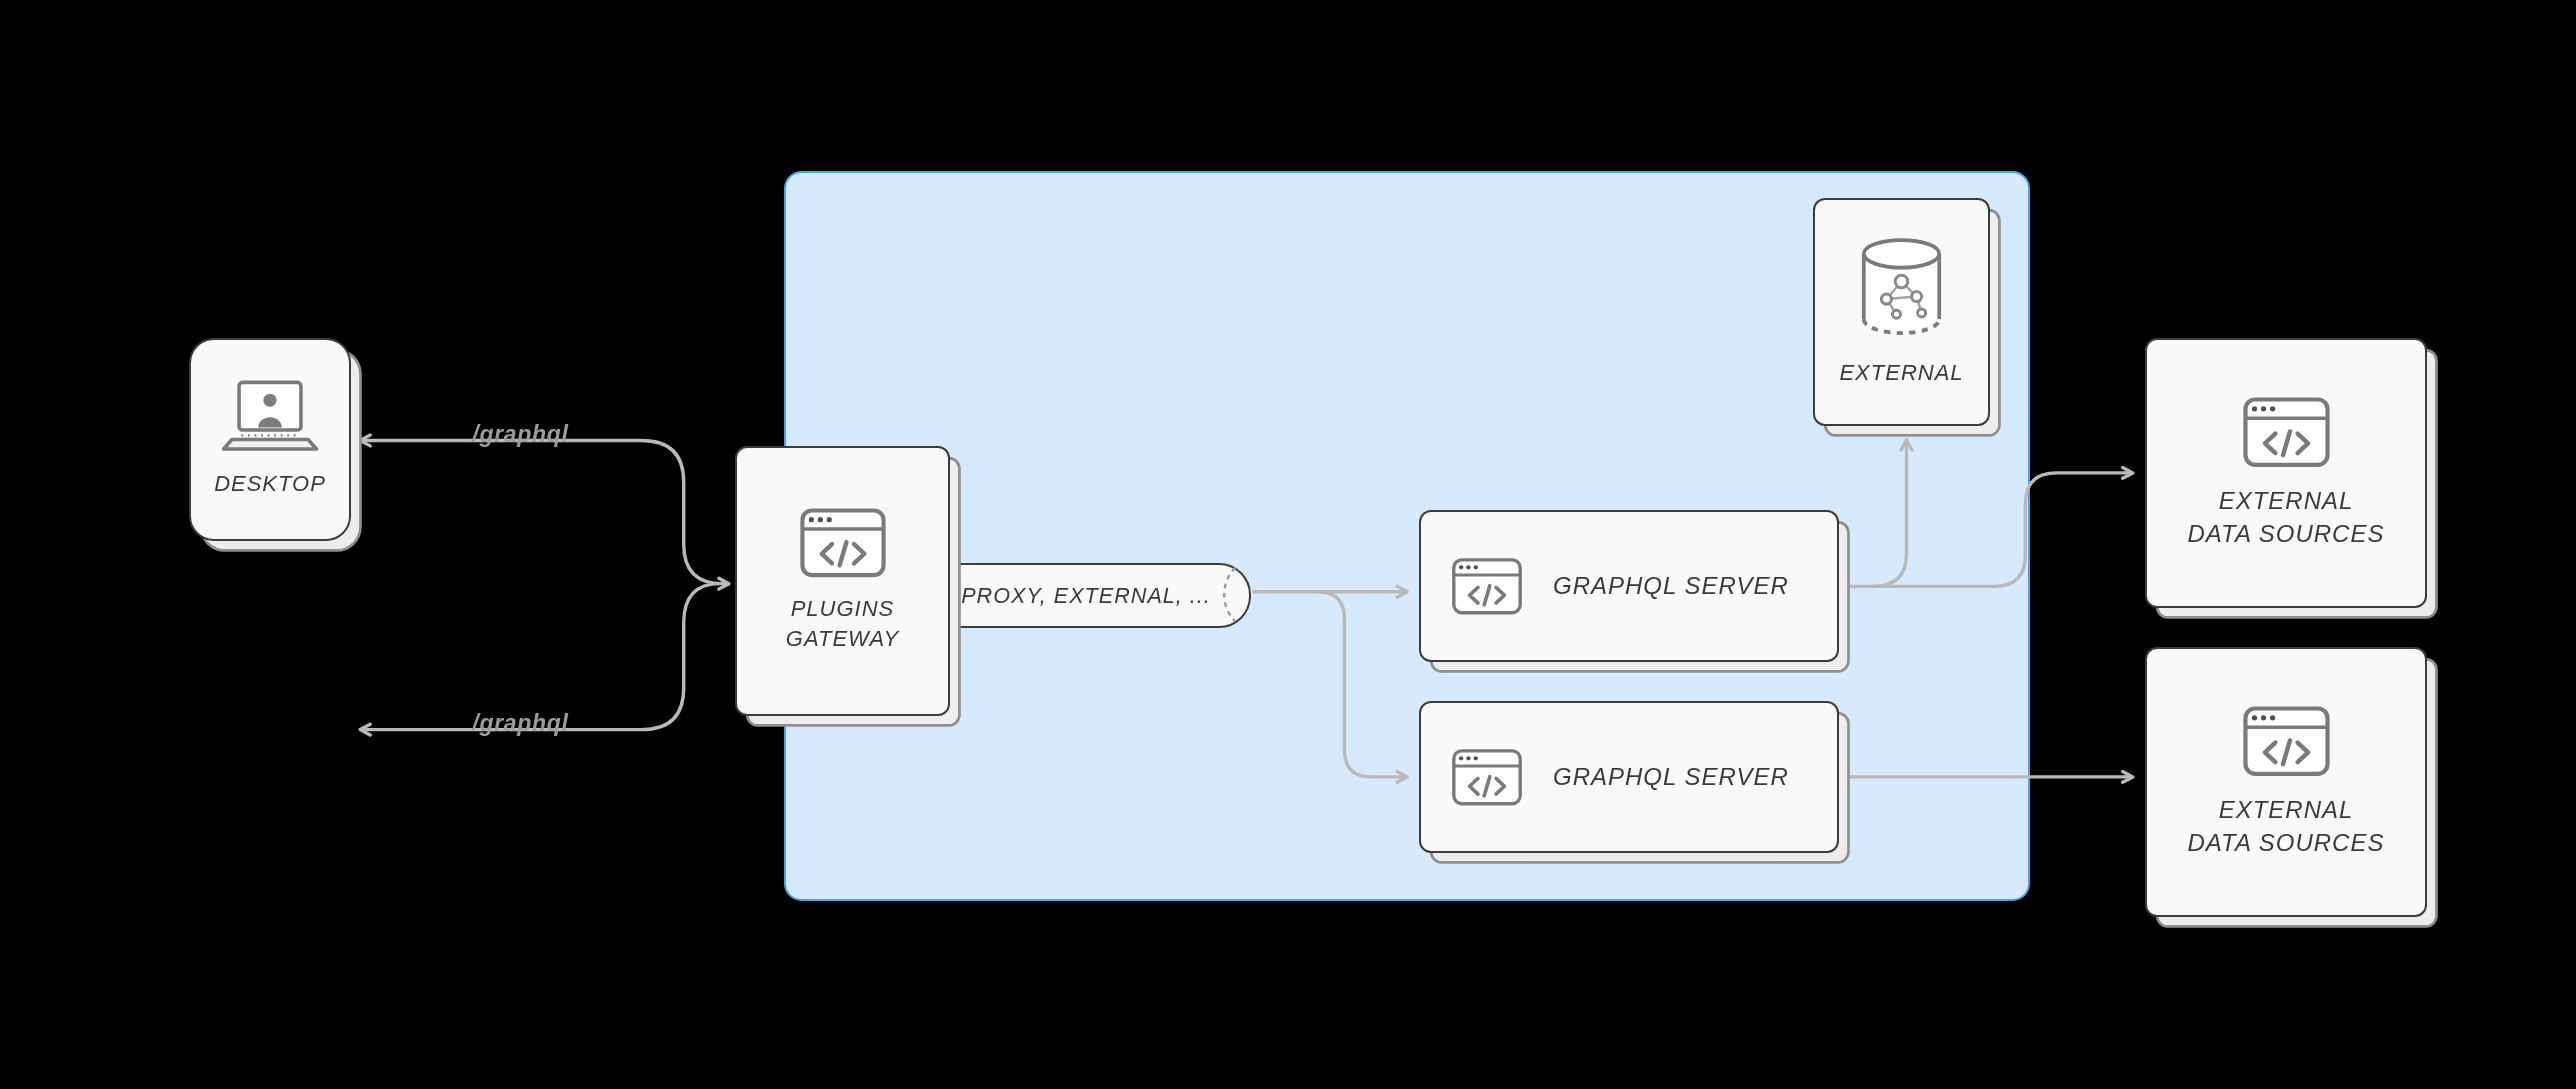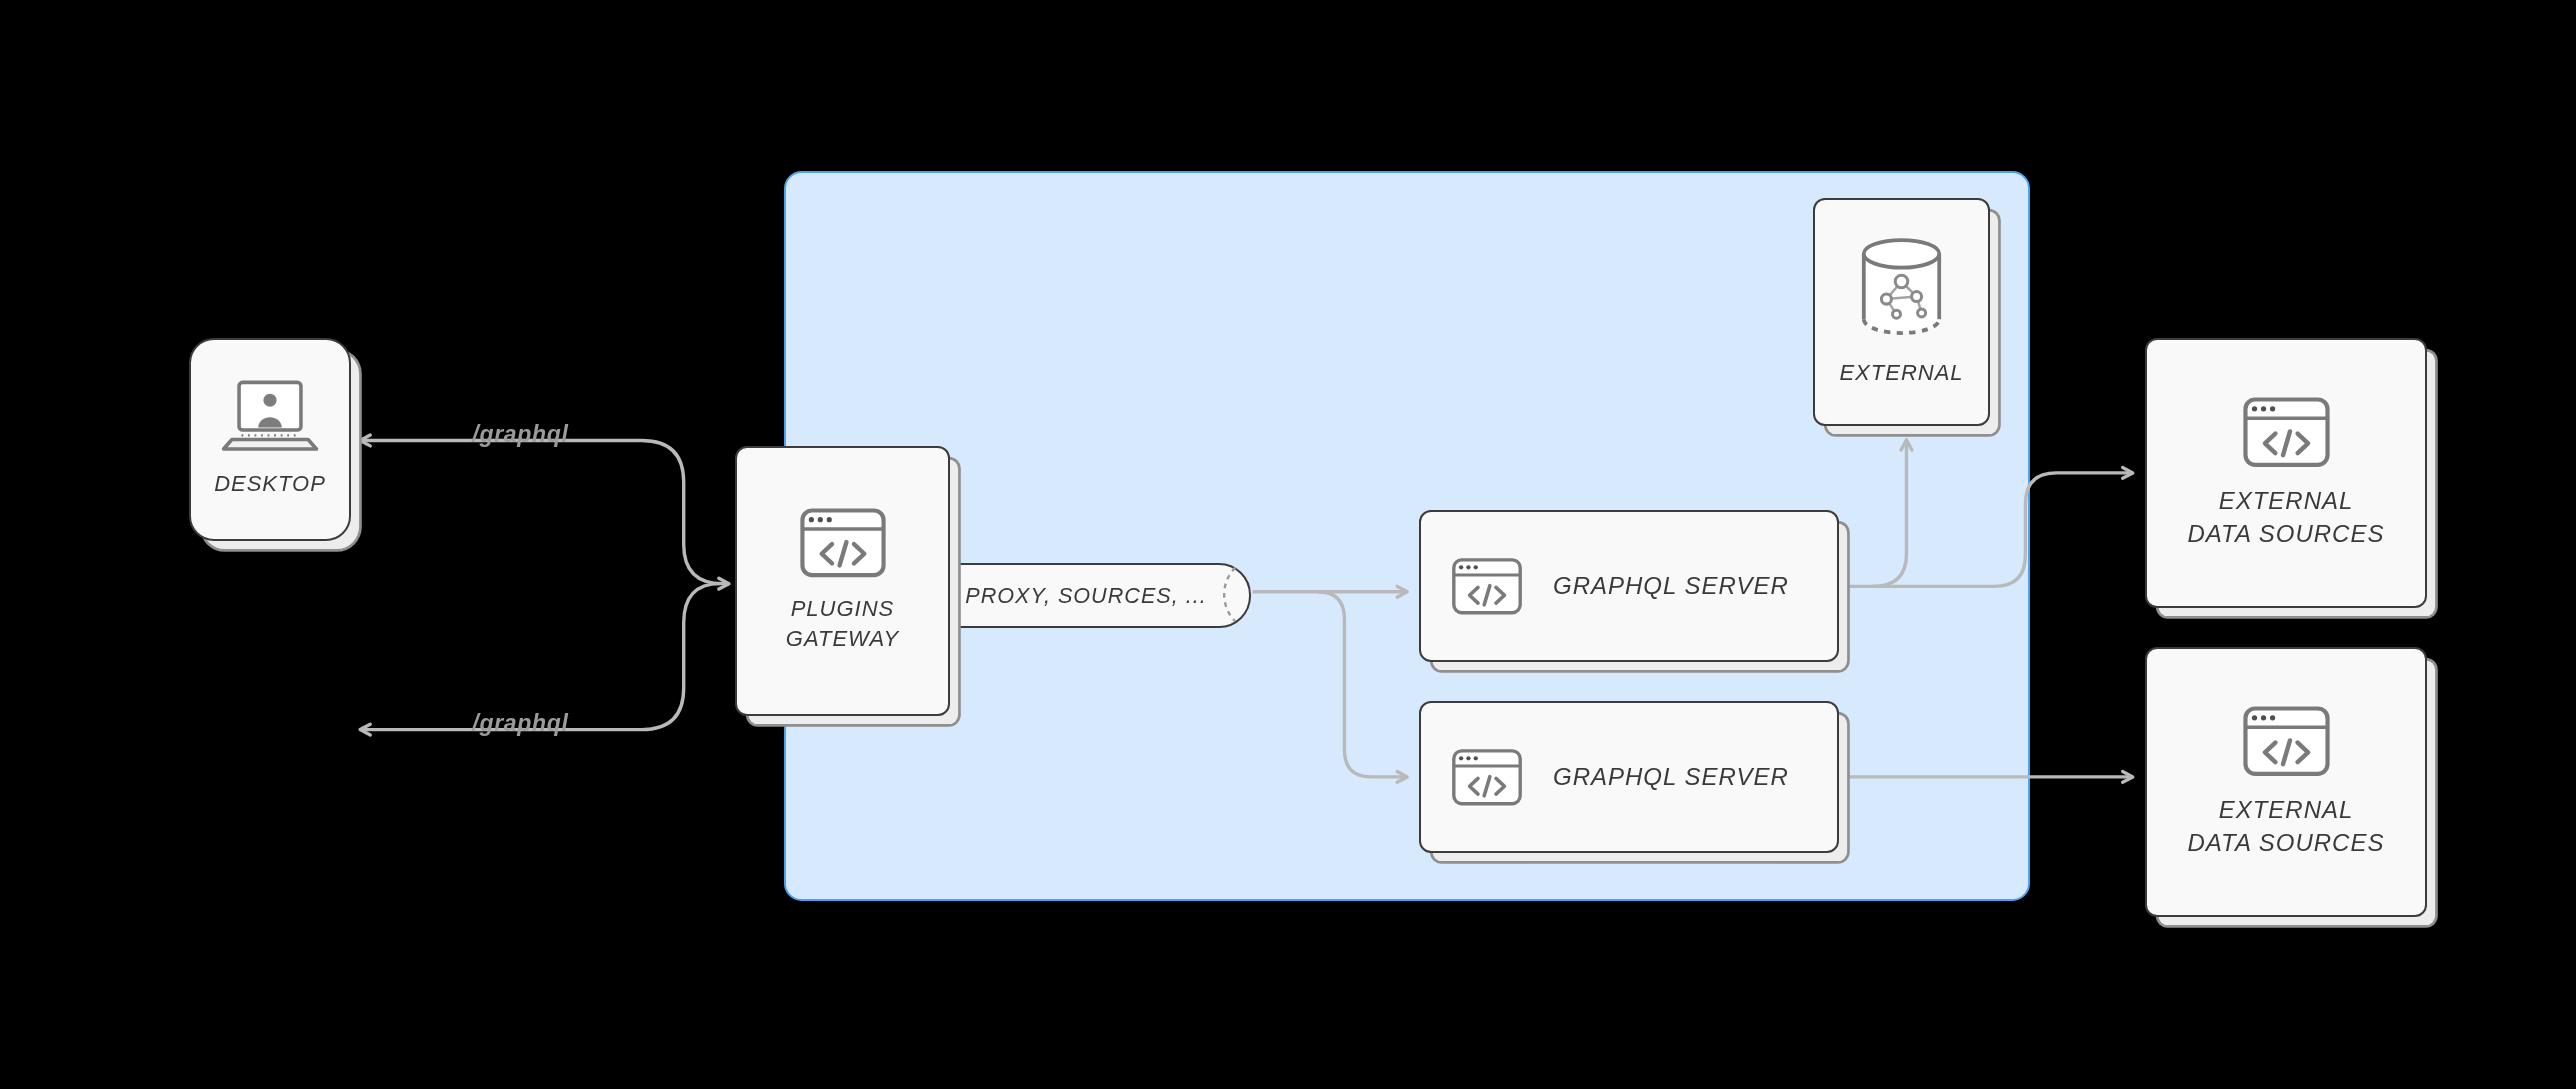--- a/index.html
+++ b/index.html
@@ -73,21 +73,21 @@
   .mol circle{fill:#ffffff; stroke:#8a8a8a; stroke-width:2.4;}
 </style>
 </head>
 <body>
 
 <div class="canvas">
 
   <div class="region"></div>
 
   <div class="pill">
-    <span class="node-label">PROXY, SOURCES, ...</span>
+    <span class="node-label">PROXY, EXTERNAL, ...</span>
     <svg class="pill-cap" viewBox="0 0 40 88">
       <path d="M36 4 C14 26 14 62 36 84"></path>
     </svg>
   </div>
 
   <svg class="arrows" width="2576" height="1089" viewBox="0 0 3813 1612">
     <defs>
       <marker id="ah" viewBox="0 0 30 30" refX="22" refY="15" markerWidth="30" markerHeight="30" markerUnits="userSpaceOnUse" orient="auto-start-reverse">
         <path class="arrowhead" d="M8 7 L23 15 L8 23"></path>
       </marker>

